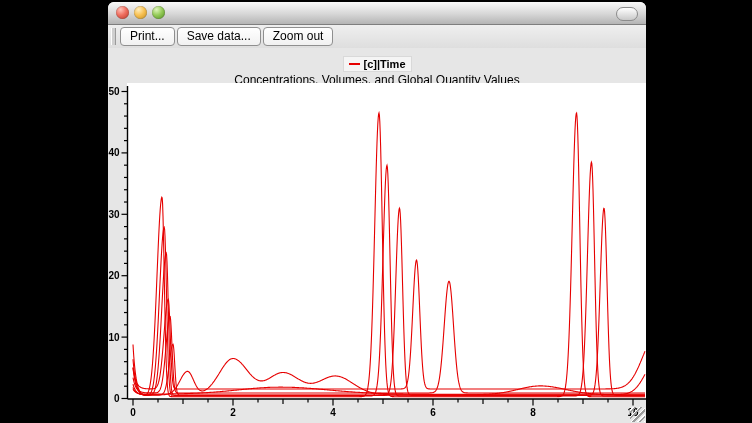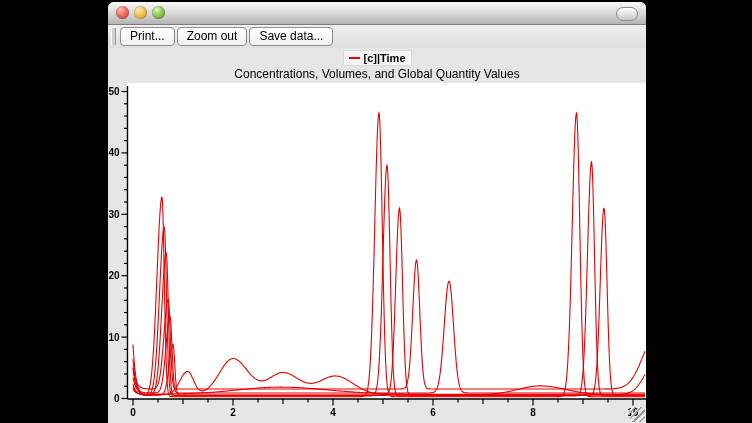--- a/index.html
+++ b/index.html
@@ -30,21 +30,21 @@
   .toolbar{height:23px;background:linear-gradient(#efefef,#dedede);
            border-bottom:1px solid #9d9d9d;display:flex;align-items:center;padding-left:3px;}
   .tb-handle{width:3px;height:17px;margin-right:4px;
              border-left:1px solid #fdfdfd;border-right:1px solid #9a9a9a;background:#cfcfcf;}
   .tb-btn{height:19px;margin-right:2px;padding:0 9px;font-family:"Liberation Sans",sans-serif;
           font-size:12px;color:#000;background:linear-gradient(#ffffff,#f1f1f1);
           border:1px solid #8f8f8f;border-radius:4px;line-height:17px;cursor:default;}
 
   
   .plotarea{position:absolute;left:0;right:0;top:46px;bottom:0;background:#e6e6e6;overflow:hidden;}
-  .legend-row{height:16px;margin-top:2px;display:flex;justify-content:center;}
+  .legend-row{height:16px;margin-top:8px;display:flex;justify-content:center;}
   .legend-item{display:inline-flex;align-items:center;gap:4px;padding:1px 5px;
                background:#f5f5f5;border:1px solid #d9d9d9;font-size:11px;font-weight:bold;color:#000;}
   .legend-dash{width:11px;height:2px;}
   .chart-title{margin-top:1px;text-align:center;font-size:12px;font-weight:normal;color:#000;}
   .canvas-bg{position:absolute;left:19px;top:35px;width:519px;height:316px;background:#ffffff;}
   svg.plot{position:absolute;left:0;top:0;}
 
   .resize-grip{position:absolute;right:1px;bottom:1px;width:15px;height:15px;
     background:repeating-linear-gradient(135deg,
       rgba(0,0,0,0) 0px, rgba(0,0,0,0) 2px,
@@ -61,22 +61,22 @@
       <div class="light red"></div>
       <div class="light yellow"></div>
       <div class="light green"></div>
     </div>
     <div class="pill"></div>
   </div>
 
   <div class="toolbar">
     <div class="tb-handle"></div>
     <button class="tb-btn">Print...</button>
+    <button class="tb-btn">Save data...</button>
     <button class="tb-btn">Zoom out</button>
-    <button class="tb-btn">Save data...</button>
   </div>
 
   <div class="plotarea">
     <div class="legend-row">
       <div class="legend-item">
         <span class="legend-dash" style="background: rgb(230, 0, 0);"></span>
         <span>[c]|Time</span>
       </div>
     </div>
     <div class="chart-title">Concentrations, Volumes, and Global Quantity Values</div>

